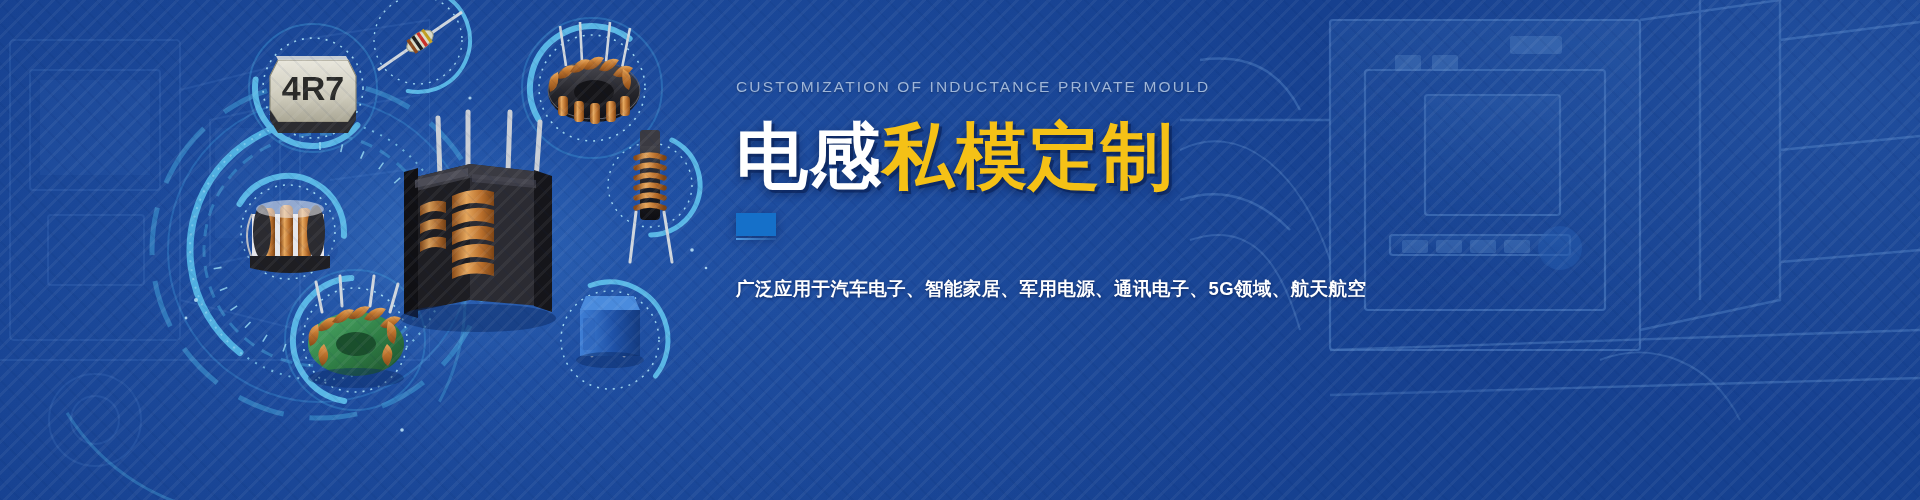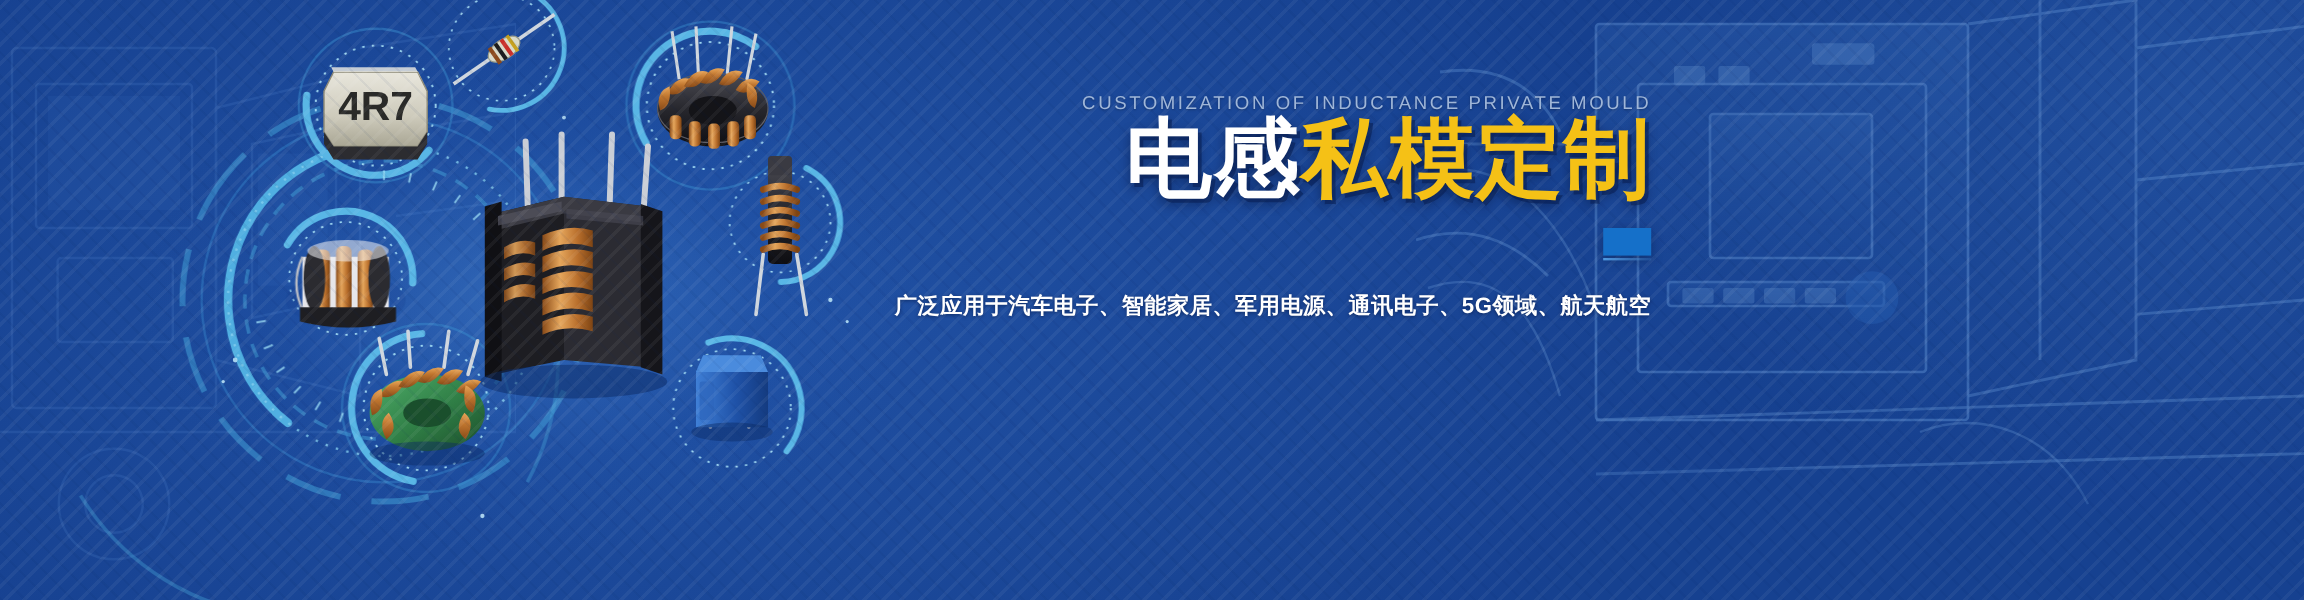--- a/index.html
+++ b/index.html
@@ -4,21 +4,20 @@
 <style>
   * { margin:0; padding:0; box-sizing:border-box; }
   html, body { background:#0d2f6b; }
   body { font-family:"Liberation Sans", sans-serif; }
 
   .banner {
     position:relative;
     width:1920px; height:500px;
     overflow:hidden;
     background:#16408f;
-    text-align:right;
   }
 
   
   .bg-base {
     position:absolute; inset:0;
     background:
       radial-gradient(ellipse 900px 520px at 22% 48%, #2a5fb8 0%, #1b4aa0 42%, #143c8c 70%, #123madecor 100%),
       linear-gradient(105deg, #17428f 0%, #1a4a99 30%, #1d4fa2 52%, #17428f 78%, #113a82 100%);
   }
   .bg-vignette {
@@ -75,21 +74,21 @@
   }
   .eyebrow {
     font-size:15.5px;
     letter-spacing:2.15px;
     color:#9fb6d8;
     font-weight:400;
     white-space:nowrap;
     text-shadow:0 1px 2px rgba(0,0,0,.28);
   }
   .headline {
-    margin-top:1px;
+    margin-top:24px;
     font-size:72px;
     font-weight:700;
     line-height:1.02;
     letter-spacing:1px;
     white-space:nowrap;
     font-family:"Liberation Sans","DejaVu Sans", sans-serif;
   }
   .headline .w {
     color:#ffffff;
     text-shadow:
@@ -116,21 +115,21 @@
   }
   .feature-text {
     color:#ffffff;
     font-size:20.5px;
     font-weight:700;
     letter-spacing:.4px;
     white-space:nowrap;
     text-shadow:0 1px 2px rgba(0,20,60,.35);
   }
   .desc {
-    margin-top:24px;
+    margin-top:36px;
     color:#ffffff;
     font-size:18.5px;
     font-weight:700;
     letter-spacing:.4px;
     white-space:nowrap;
     text-shadow:0 1px 3px rgba(0,15,50,.55);
   }
 </style>
 </head>
 <body>

